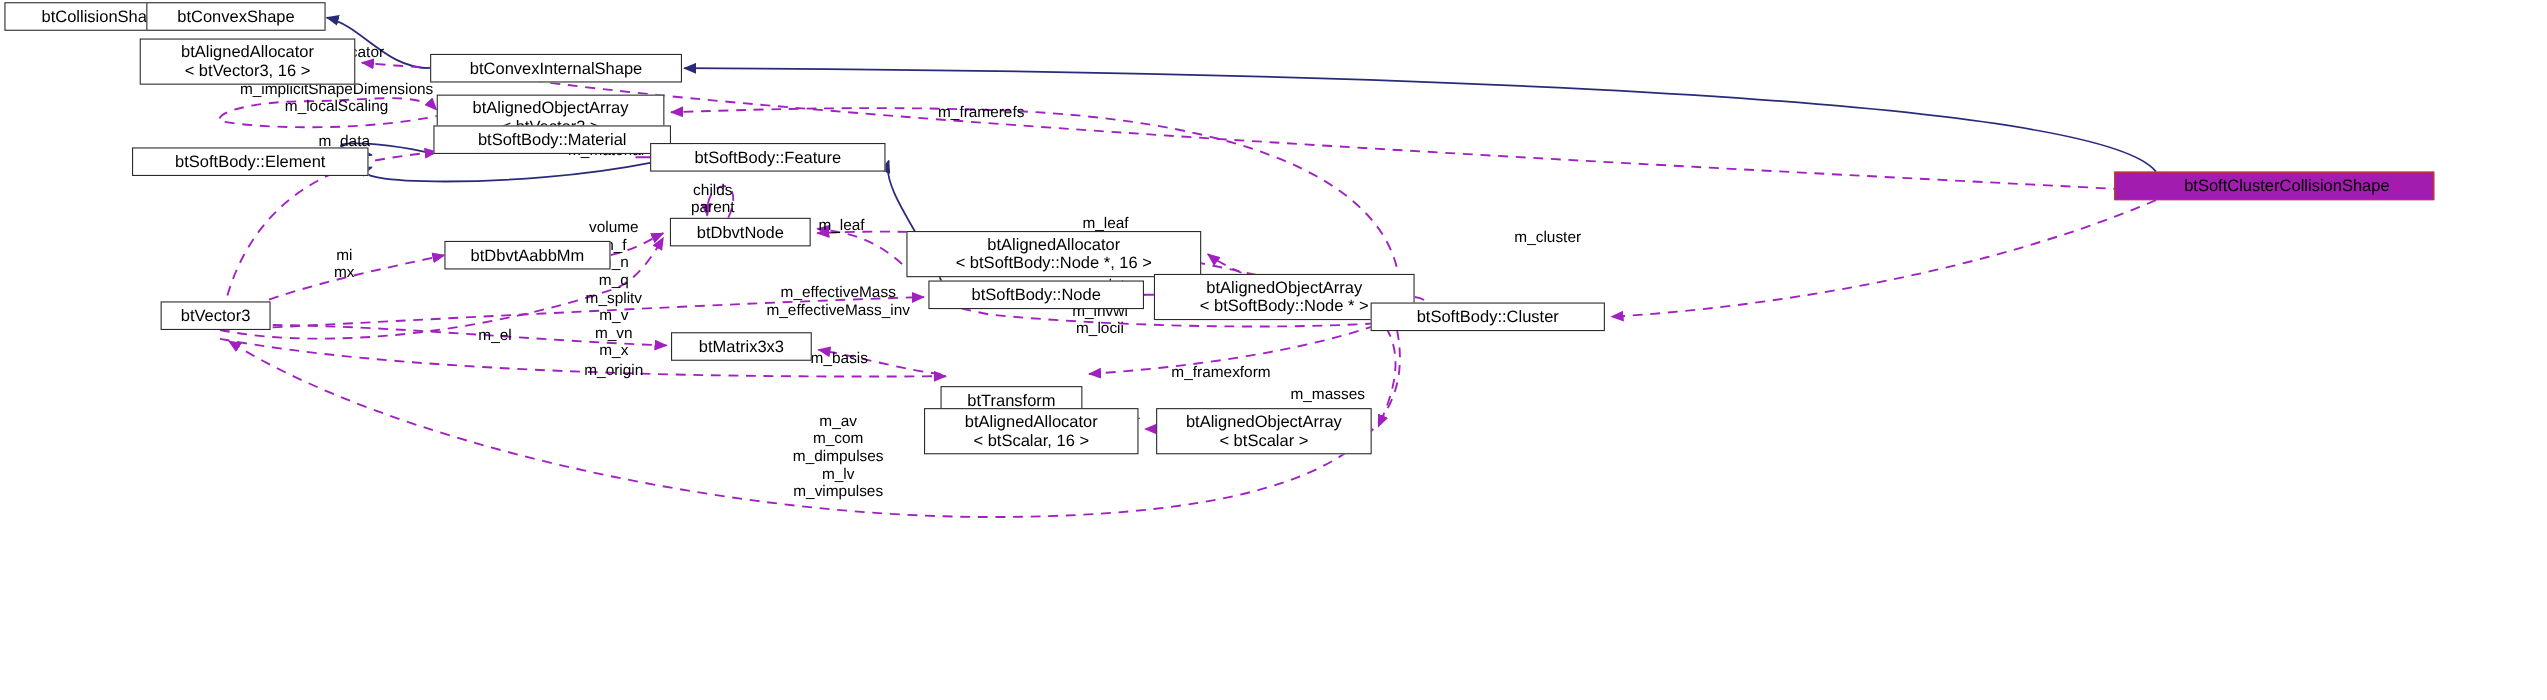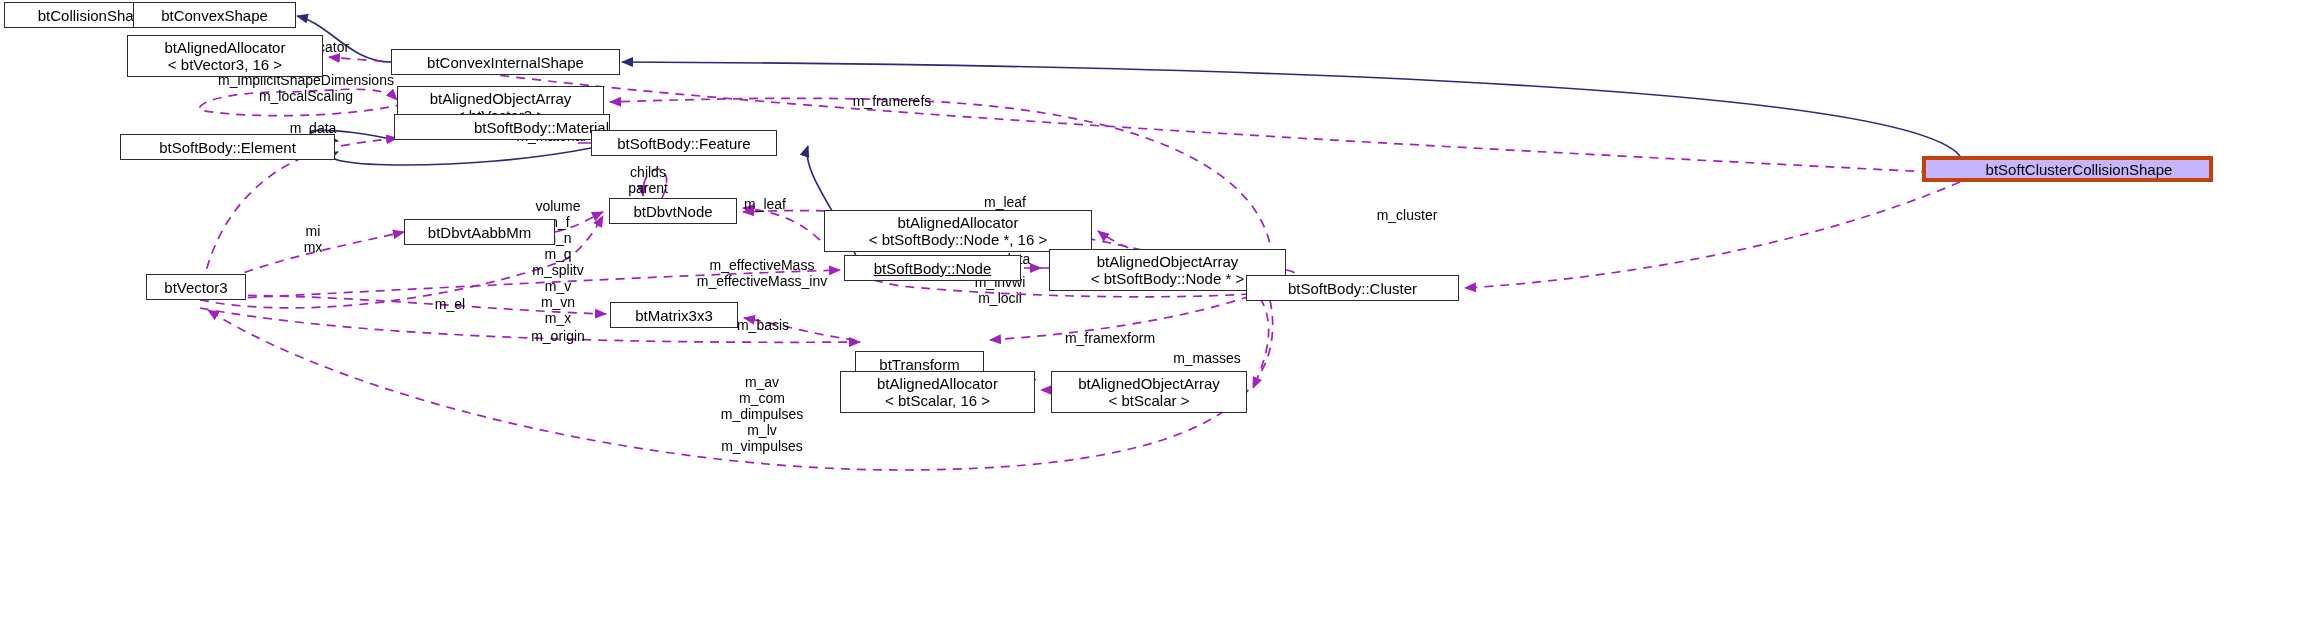--- a/index.html
+++ b/index.html
@@ -33,22 +33,22 @@
     line-height: 17px;
     text-align: center;
     display: flex;
     flex-direction: column;
     align-items: center;
     justify-content: center;
     white-space: nowrap;
     z-index: 5;
   }
   .node.highlight {
-    background: #c4b5fd;
-    border: 4px solid #c2410c;
+    background: #a21caf;
+    border: 1px solid #c2410c;
     padding-left: 23px;
   }
   .node .ln { display: block; }
   .edge-label {
     position: absolute;
     font-size: 14px;
     line-height: 16px;
     color: #000000;
     text-align: center;
     white-space: nowrap;
@@ -123,44 +123,44 @@
       <div class="node" style="left: 391px; top: 49px; width: 229px; height: 26px;">
         <span class="ln">btConvexInternalShape</span>
       </div>
       <div class="node" style="left: 397px; top: 86px; width: 207px; height: 42px;">
         <span class="ln">btAlignedObjectArray</span>
         <span class="ln">&lt; btVector3 &gt;</span>
       </div>
       <div class="node" style="left: 120px; top: 134px; width: 215px; height: 26px;">
         <span class="ln">btSoftBody::Element</span>
       </div>
-      <div class="node" style="left: 394px; top: 114px; width: 216px; height: 26px; align-items: flex-end;">
+      <div class="node" style="left: 394px; top: 114px; width: 216px; height: 26px;">
         <span class="ln">btSoftBody::Material</span>
       </div>
-      <div class="node" style="left: 591px; top: 130px; width: 186px; height: 26px;">
+      <div class="node" style="left: 591px; top: 130px; width: 214px; height: 26px;">
         <span class="ln">btSoftBody::Feature</span>
       </div>
       <div class="node highlight" style="left: 1922px; top: 156px; width: 291px; height: 26px;">
         <span class="ln">btSoftClusterCollisionShape</span>
       </div>
       <div class="node" style="left: 609px; top: 198px; width: 128px; height: 26px; justify-content: center;">
         <span class="ln">btDbvtNode</span>
       </div>
       <div class="node" style="left: 824px; top: 210px; width: 268px; height: 42px;">
         <span class="ln">btAlignedAllocator</span>
         <span class="ln">&lt; btSoftBody::Node *, 16 &gt;</span>
       </div>
       <div class="node" style="left: 404px; top: 219px; width: 151px; height: 26px;">
         <span class="ln">btDbvtAabbMm</span>
       </div>
       <div class="node" style="left: 1049px; top: 249px; width: 237px; height: 42px;">
         <span class="ln">btAlignedObjectArray</span>
         <span class="ln">&lt; btSoftBody::Node * &gt;</span>
       </div>
-      <div class="node" style="left: 844px; top: 255px; width: 177px; height: 26px; text-decoration: underline;">
+      <div class="node" style="left: 844px; top: 255px; width: 196px; height: 26px;">
         <span class="ln">btSoftBody::Node</span>
       </div>
       <div class="node" style="left: 1246px; top: 275px; width: 213px; height: 26px;">
         <span class="ln">btSoftBody::Cluster</span>
       </div>
       <div class="node" style="left: 610px; top: 302px; width: 128px; height: 26px;">
         <span class="ln">btMatrix3x3</span>
       </div>
       <div class="node" style="left: 146px; top: 274px; width: 100px; height: 26px;">
         <span class="ln">btVector3</span>

